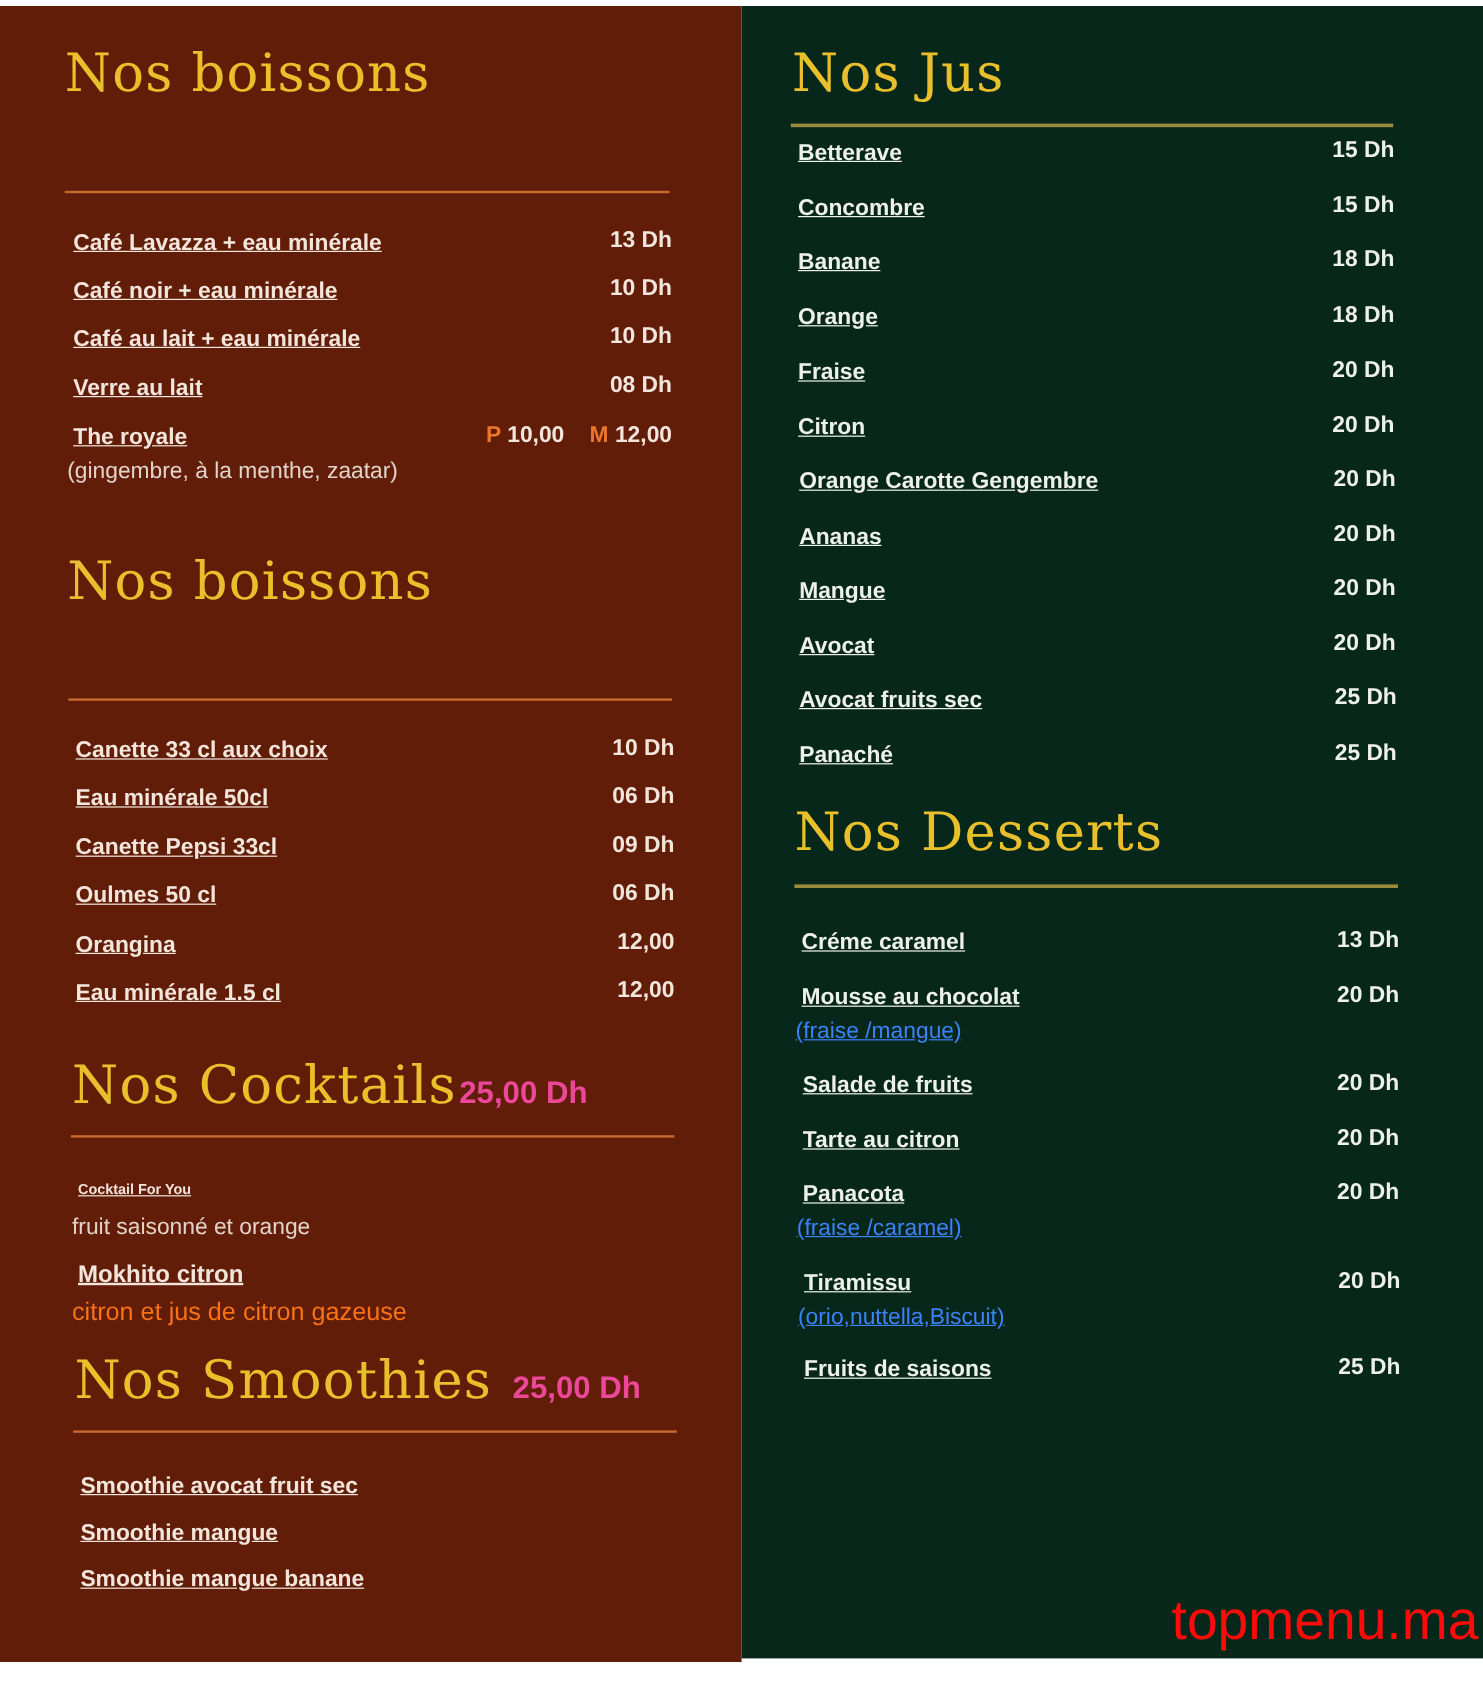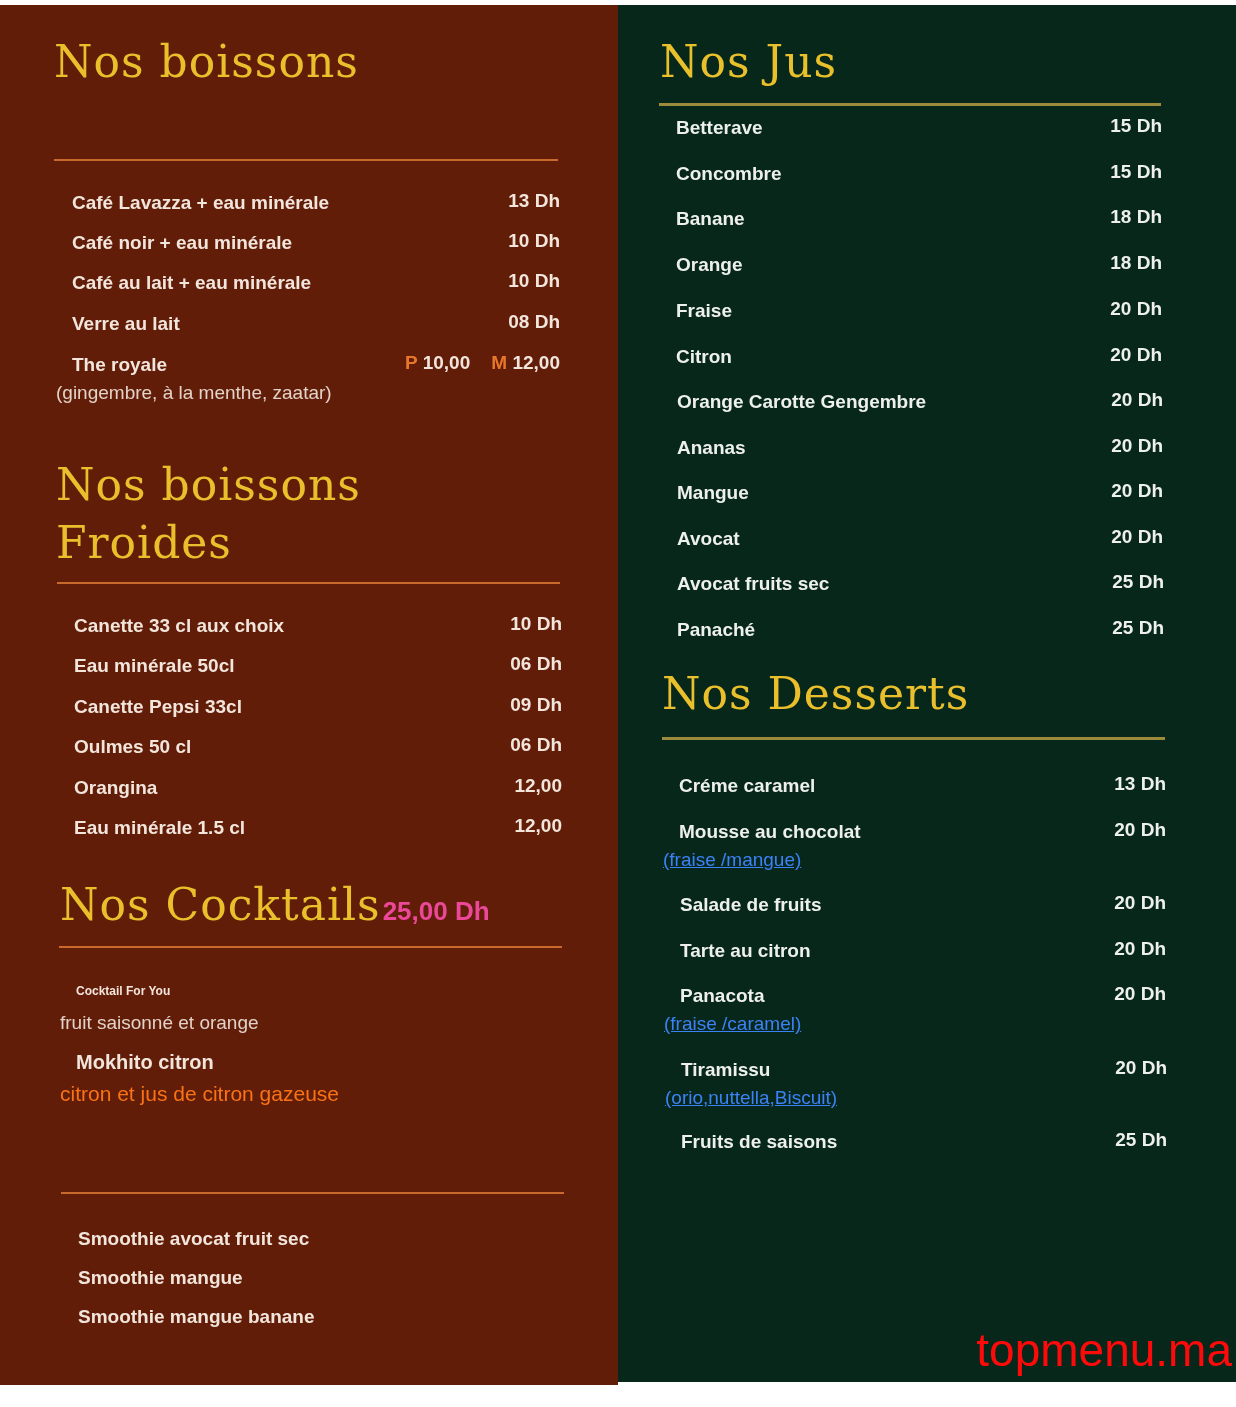--- a/index.html
+++ b/index.html
@@ -6,21 +6,21 @@
   body { width:1236px; height:1407px; background:#ffffff; position:relative; overflow:hidden; font-family:"Liberation Sans", sans-serif; }
   .panel { position:absolute; top:5px; }
   .left { left:0; width:618px; height:1380px; background:#621d08; }
   .right { left:618px; width:618px; height:1377px; background:#07271b; }
   .title { position:absolute; font-family:"DejaVu Serif", "Liberation Serif", serif; color:#e9c02c; font-weight:normal; letter-spacing:1px; line-height:58px; font-size:44px; margin:0; }
   .title .price { font-family:"Liberation Sans", sans-serif; font-weight:bold; font-size:26px; color:#ec4899; letter-spacing:0; margin-left:2px; }
   .rule { position:absolute; height:2px; }
   .left .rule { background:#c96a2c; }
   .right .rule { background:#9c8b3c; height:3px; }
   .item { position:absolute; color:#f2e5dc; font-weight:bold; font-size:19px; line-height:24px; }
-  .item .name { position:absolute; left:16px; top:0; white-space:nowrap; }
+  .item .name { position:absolute; left:5px; top:0; white-space:nowrap;text-decoration:underline; }
   .item .sub { position:absolute; left:0; top:28px; font-weight:normal; color:#e2d2c8; white-space:nowrap; font-size:19px; }
   .item .sub.small { font-size:21px; top:24px; color:#f97316; }
   .item .price { position:absolute; right:0; top:-2px; white-space:nowrap; }
   .right .item { color:#eef0ec; }
   .right .item .sub { color:#3b82f6;text-decoration:underline; }
   .pm { color:#e8772b; font-weight:bold; }
   .watermark { position:absolute; right:4px; top:1323px; color:#ff0a0a; font-size:46px; font-family:"Liberation Sans", sans-serif; font-weight:normal; }
 </style>
 </head>
 <body>
@@ -55,21 +55,20 @@
       <span class="pm">P</span>
       <span>10,00</span>
       &nbsp;&nbsp;
       <span class="pm">M</span>
       <span>12,00</span>
     </span>
   </div>
 
   <h2 class="title" style="left:56px; top:451px;">
     <span>Nos boissons</span><br>
-    <span>Froides</span>
   </h2>
   <div class="rule" style="left:57px; top:577px; width:503px;"></div>
 
   <div class="item" style="left:58px; top:609px; width:504px;">
     <span class="name">Canette  33 cl aux choix</span>
     <span class="price">10 Dh</span>
   </div>
   <div class="item" style="left:58px; top:649px; width:504px;">
     <span class="name">Eau minérale  50cl</span>
     <span class="price">06 Dh</span>
@@ -98,20 +97,24 @@
 
   <div class="item" style="left:60px; top:974px; width:500px;">
     <span class="name" style="font-size:12px;">Cocktail For You</span>
     <span class="sub" style="top:32px;">fruit saisonné et orange</span>
   </div>
   <div class="item" style="left:60px; top:1045px; width:500px;">
     <span class="name" style="font-size:20px;">Mokhito citron</span>
     <span class="sub small" style="top:32px;">citron et jus de citron gazeuse</span>
   </div>
 
+  <h2 class="title" style="left:62px; top:1117px;">
+    <span>Nos Smoothies</span>
+    <span class="price">25,00 Dh</span>
+  </h2>
   <div class="rule" style="left:61px; top:1187px; width:503px;"></div>
 
   <div class="item" style="left:62px; top:1222px; width:500px;">
     <span class="name">Smoothie avocat fruit sec</span>
   </div>
   <div class="item" style="left:62px; top:1261px; width:500px;">
     <span class="name">Smoothie mangue</span>
   </div>
   <div class="item" style="left:62px; top:1300px; width:500px;">
     <span class="name">Smoothie mangue banane</span>

